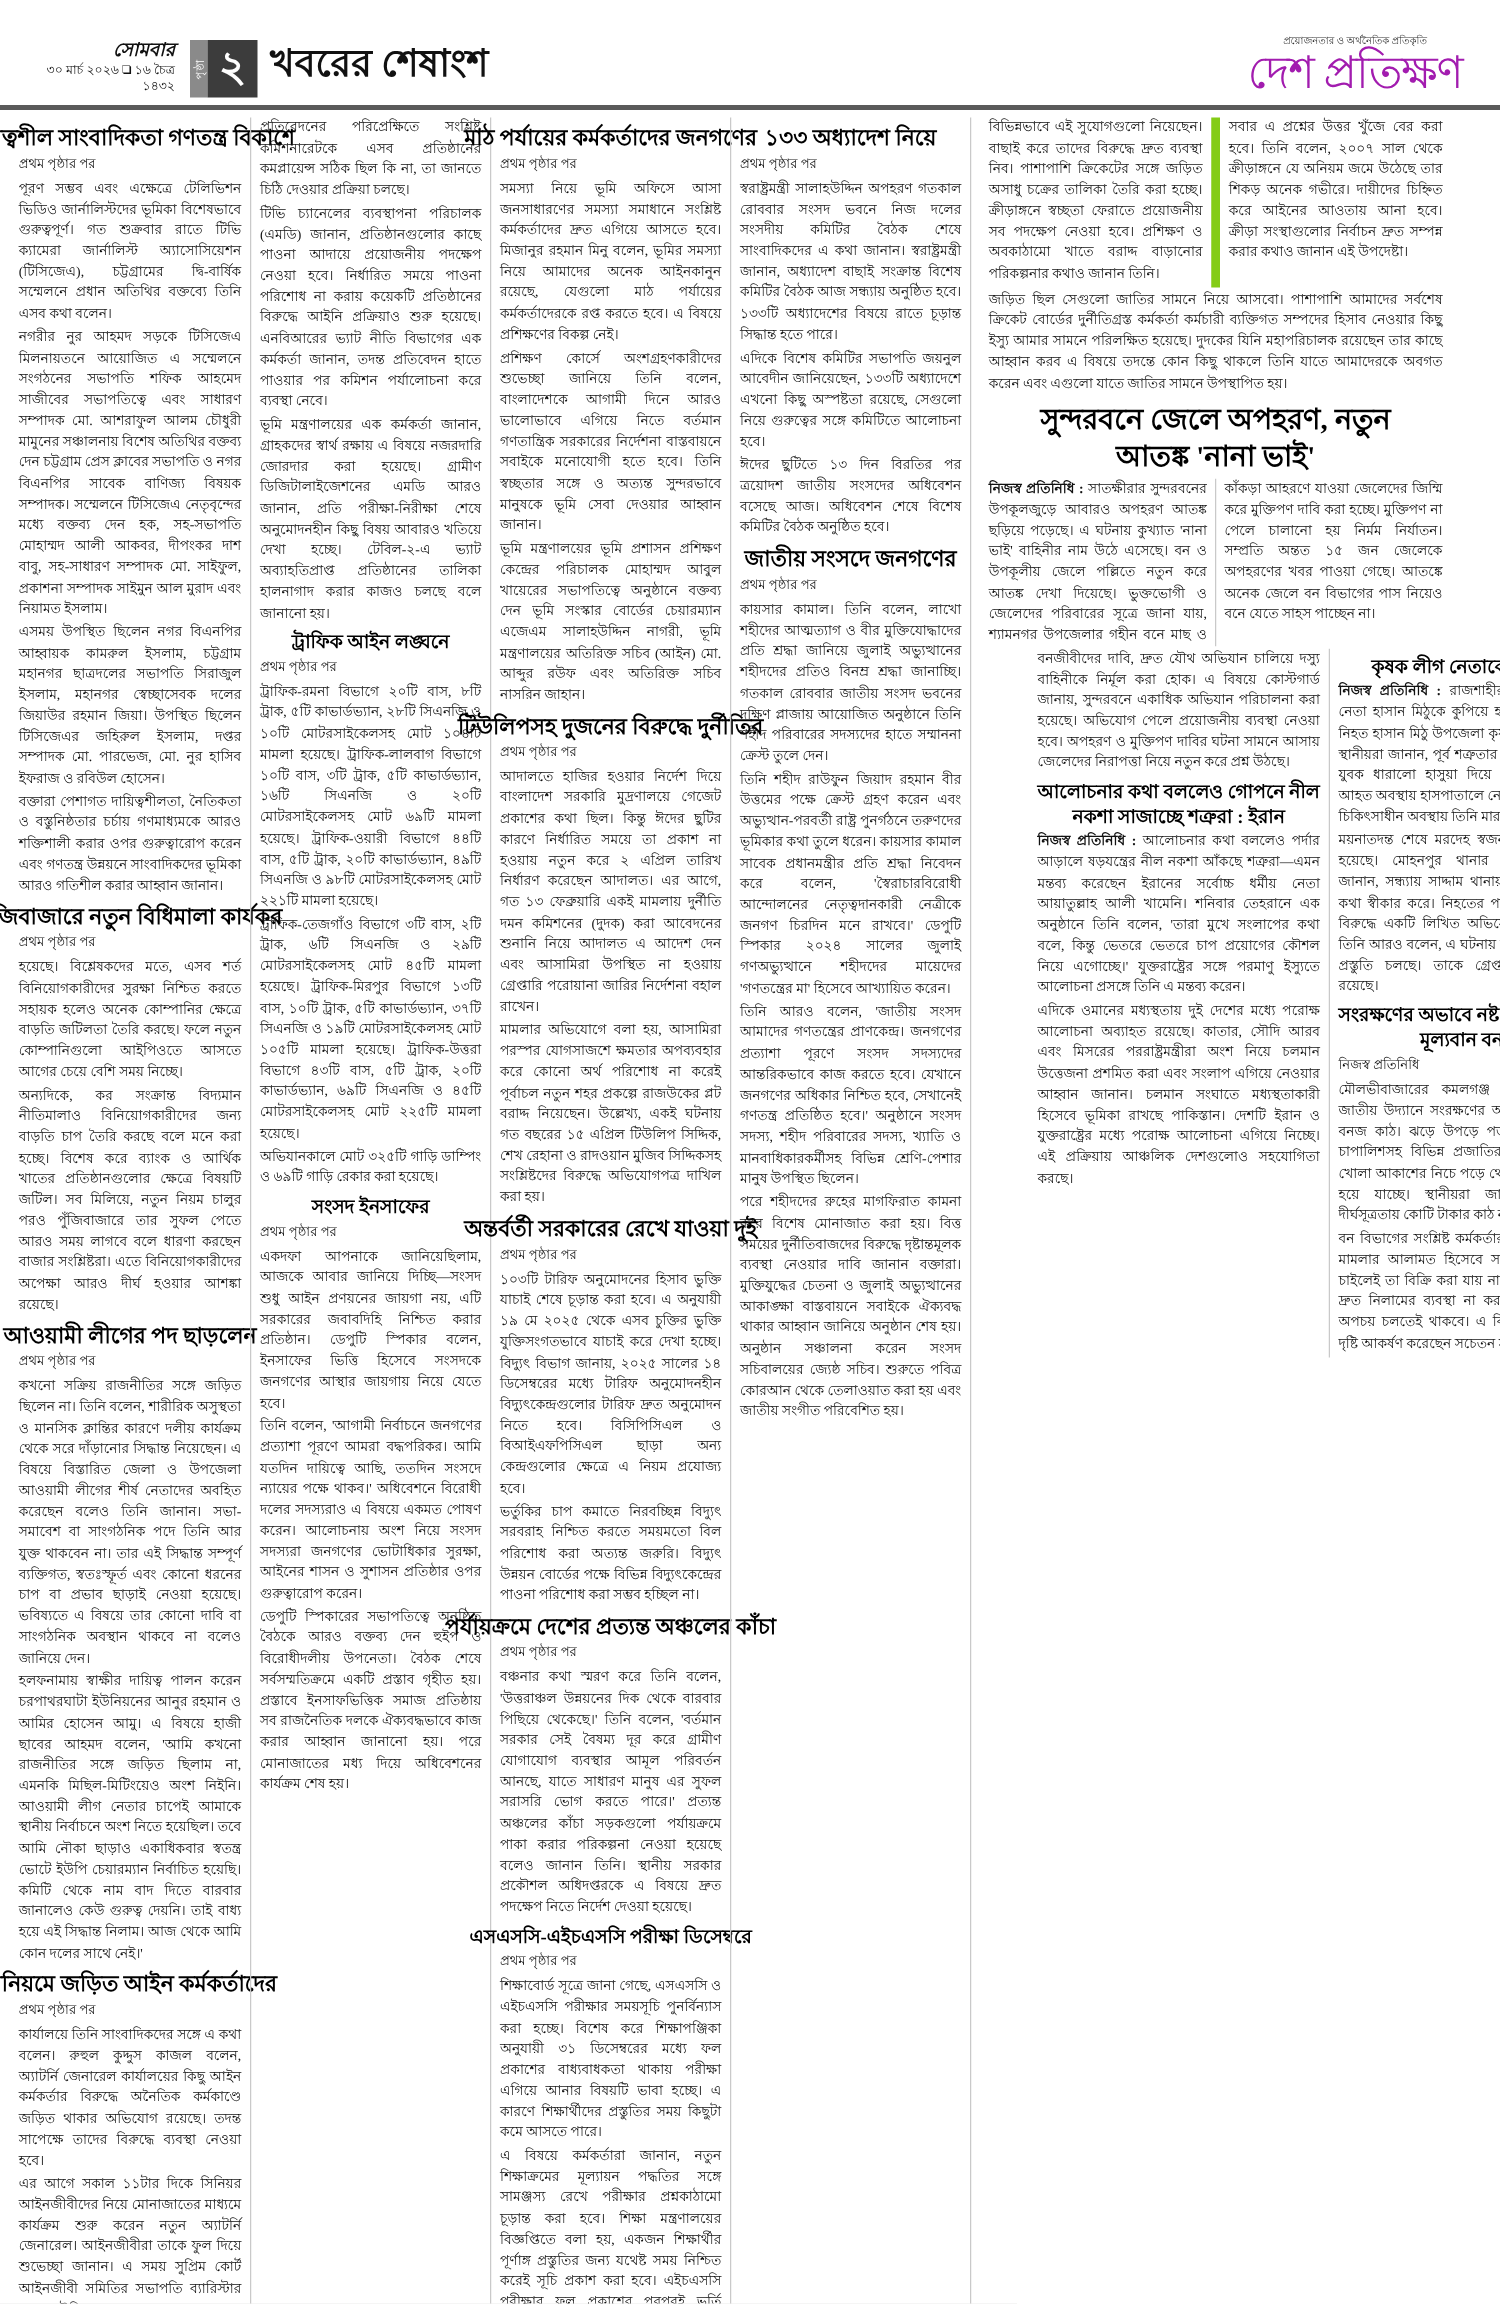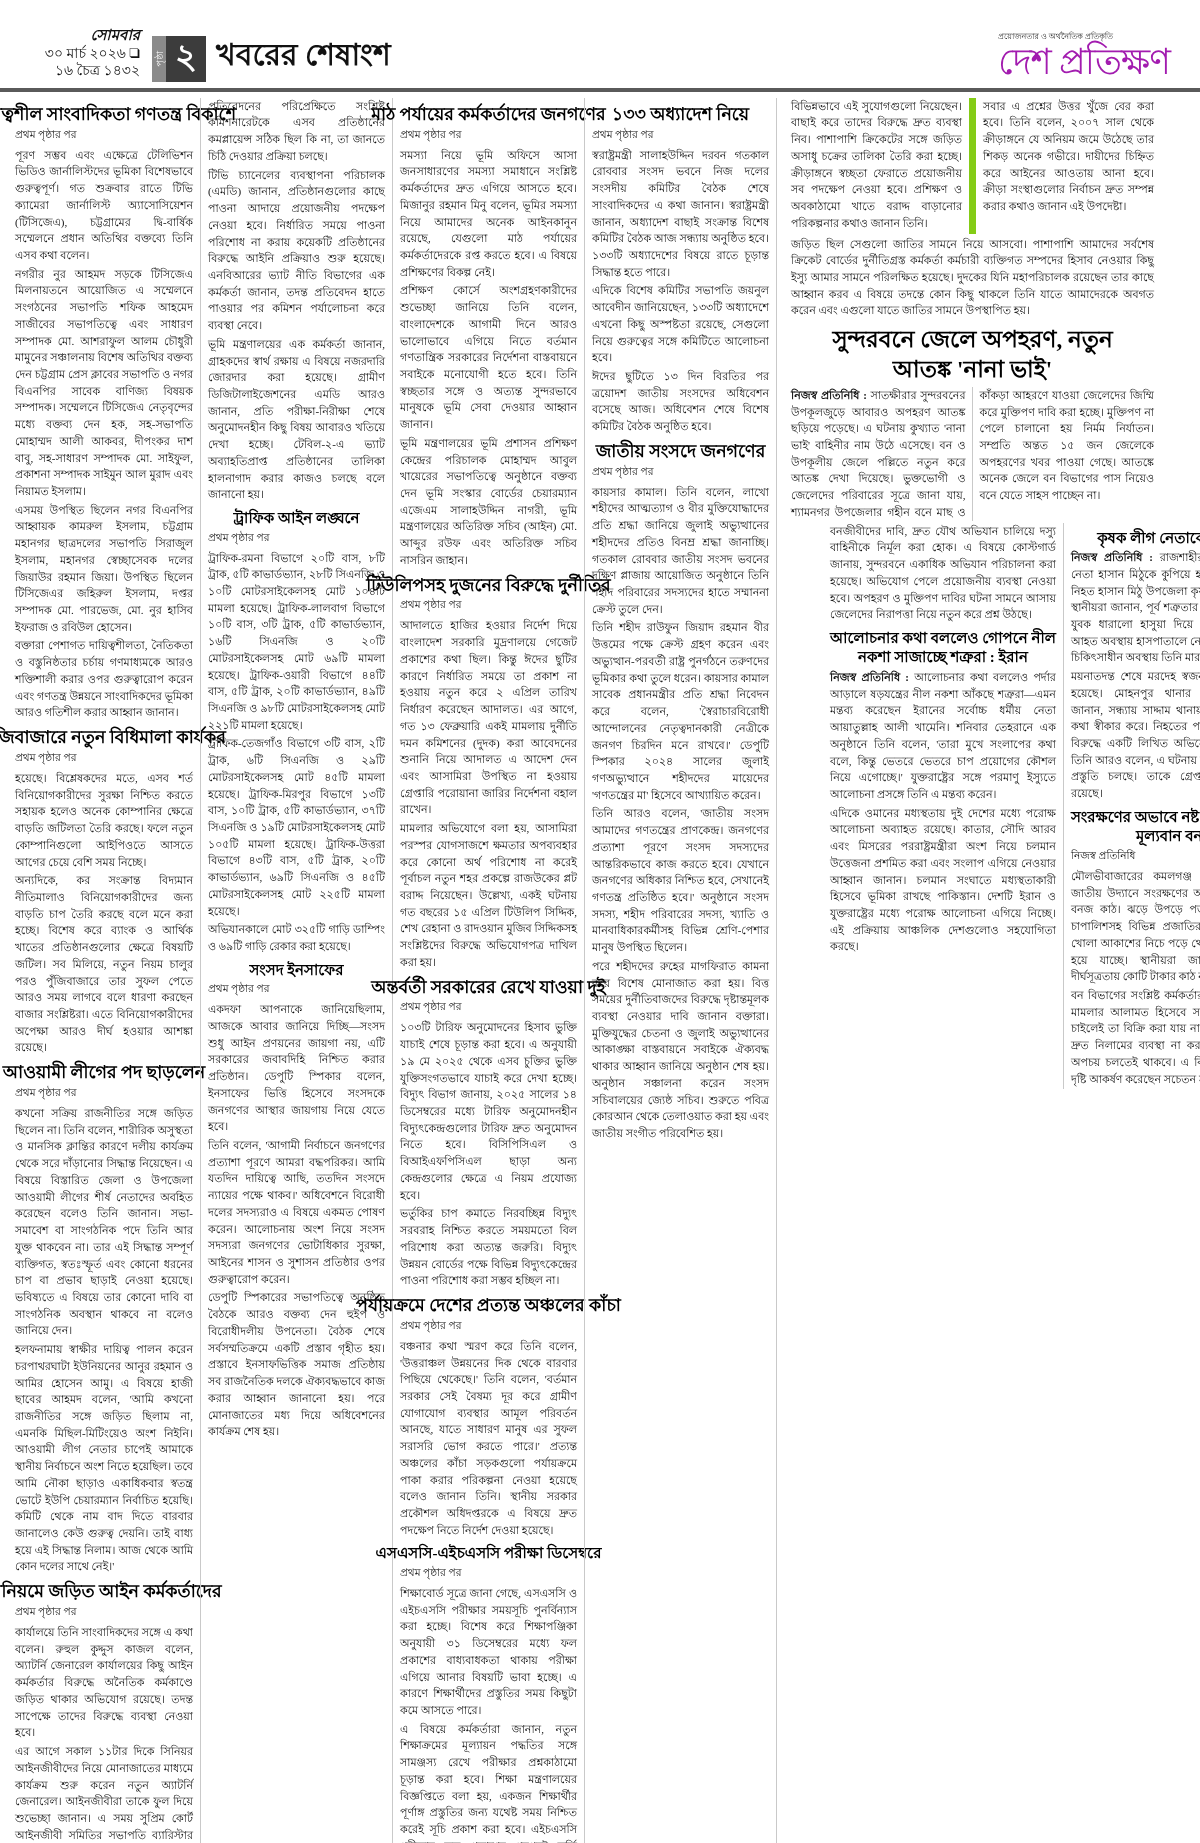--- a/index.html
+++ b/index.html
@@ -2,28 +2,28 @@
 <html lang="bn"><head>
 <meta charset="utf-8">
 <style>
   html,body{margin:0;padding:0;background:#e8e8e8;}
   .page{position:relative;width:1200px;height:1843px;margin:0 auto;background:#fff;
         font-family:"Liberation Serif","DejaVu Serif",serif;color:#111;overflow:hidden;}
   
   .hdr{display:flex;align-items:flex-end;padding:26px 30px 6px 30px;border-bottom:4px solid #5a5a5a;position:relative;}
   .hdr-date{width:110px;text-align:right;line-height:1.25;padding-bottom:2px;}
   .hdr-day{font-size:15px;font-weight:bold;font-style:italic;}
-  .hdr-dateline{font-size:14px;text-align:right;}
+  .hdr-dateline{font-size:10px;text-align:right;}
   .pagebadge{display:flex;margin:0 10px 0 12px;}
   .pagebadge .strip{background:#8a8a8a;color:#fff;width:14px;display:flex;align-items:center;justify-content:center;}
   .pagebadge .strip span{writing-mode:vertical-rl;transform:rotate(180deg);font-size:9px;letter-spacing:1px;}
   .pagebadge .num{background:#3c3c3c;color:#fff;width:40px;height:46px;display:flex;align-items:center;justify-content:center;
                   font-size:34px;font-weight:bold;}
   .section-title{font-size:30px;font-weight:900;letter-spacing:0;padding-bottom:0px;}
-  .masthead{margin-left:auto;text-align:left;padding-bottom:2px;}
+  .masthead{margin-left:auto;text-align:center;padding-bottom:2px;}
   .masthead .tag{font-size:8px;color:#333;margin-bottom:1px;}
   .masthead .logo{font-size:36px;font-weight:400;line-height:1;letter-spacing:-1px;color:#a21caf;}
   
   .cols{display:flex;padding:6px 8px 0 8px;gap:0;}
   .col{flex:0 0 192px;width:192px;padding:0 7px;box-sizing:border-box;}
   .col + .col, .right-region{border-left:1px solid #c9c9c9;}
   .right-region{flex:0 0 392px;width:392px;padding:0 7px;box-sizing:border-box;}
   p{margin:0 0 2px 0;font-size:11px;line-height:1.52;text-align:justify;}
   .byline{font-size:10.5px;margin:0 0 3px 0;font-weight:normal;}
   .hl{font-weight:900;color:#000;margin:6px 0 1px 0;display:flex;flex-direction:column;align-items:center;}
@@ -173,21 +173,21 @@
       </article>
 
     </div>
 
     <div class="col">
       <article>
         <h2 class="hl hl-lg">
             <span class="ln">১৩৩ অধ্যাদেশ নিয়ে</span>
           </h2>
         <div class="byline">প্রথম পৃষ্ঠার পর</div>
-        <p>স্বরাষ্ট্রমন্ত্রী সালাহউদ্দিন দরবন গতকাল রোববার সংসদ ভবনে নিজ দলের সংসদীয় কমিটির বৈঠক শেষে সাংবাদিকদের এ কথা জানান। স্বরাষ্ট্রমন্ত্রী জানান, অধ্যাদেশ বাছাই সংক্রান্ত বিশেষ কমিটির বৈঠক আজ সন্ধ্যায় অনুষ্ঠিত হবে। ১৩৩টি অধ্যাদেশের বিষয়ে রাতে চূড়ান্ত সিদ্ধান্ত হতে পারে।</p>
+        <p>স্বরাষ্ট্রমন্ত্রী সালাহউদ্দিন অপহরণ গতকাল রোববার সংসদ ভবনে নিজ দলের সংসদীয় কমিটির বৈঠক শেষে সাংবাদিকদের এ কথা জানান। স্বরাষ্ট্রমন্ত্রী জানান, অধ্যাদেশ বাছাই সংক্রান্ত বিশেষ কমিটির বৈঠক আজ সন্ধ্যায় অনুষ্ঠিত হবে। ১৩৩টি অধ্যাদেশের বিষয়ে রাতে চূড়ান্ত সিদ্ধান্ত হতে পারে।</p>
         <p>এদিকে বিশেষ কমিটির সভাপতি জয়নুল আবেদীন জানিয়েছেন, ১৩৩টি অধ্যাদেশে এখনো কিছু অস্পষ্টতা রয়েছে, সেগুলো নিয়ে গুরুত্বের সঙ্গে কমিটিতে আলোচনা হবে।</p>
         <p>ঈদের ছুটিতে ১৩ দিন বিরতির পর ত্রয়োদশ জাতীয় সংসদের অধিবেশন বসেছে আজ। অধিবেশন শেষে বিশেষ কমিটির বৈঠক অনুষ্ঠিত হবে।</p>
       </article>
       <article>
         <h2 class="hl hl-lg">
             <span class="ln">জাতীয় সংসদে জনগণের</span>
           </h2>
         <div class="byline">প্রথম পৃষ্ঠার পর</div>
         <p>কায়সার কামাল। তিনি বলেন, লাখো শহীদের আত্মত্যাগ ও বীর মুক্তিযোদ্ধাদের প্রতি শ্রদ্ধা জানিয়ে জুলাই অভ্যুত্থানের শহীদদের প্রতিও বিনম্র শ্রদ্ধা জানাচ্ছি। গতকাল রোববার জাতীয় সংসদ ভবনের দক্ষিণ প্লাজায় আয়োজিত অনুষ্ঠানে তিনি শহীদ পরিবারের সদস্যদের হাতে সম্মাননা ক্রেস্ট তুলে দেন।</p>
         <p>তিনি শহীদ রাউফুন জিয়াদ রহমান বীর উত্তমের পক্ষে ক্রেস্ট গ্রহণ করেন এবং অভ্যুত্থান-পরবর্তী রাষ্ট্র পুনর্গঠনে তরুণদের ভূমিকার কথা তুলে ধরেন। কায়সার কামাল সাবেক প্রধানমন্ত্রীর প্রতি শ্রদ্ধা নিবেদন করে বলেন, 'স্বৈরাচারবিরোধী আন্দোলনের নেতৃত্বদানকারী নেত্রীকে জনগণ চিরদিন মনে রাখবে।' ডেপুটি স্পিকার ২০২৪ সালের জুলাই গণঅভ্যুত্থানে শহীদদের মায়েদের 'গণতন্ত্রের মা' হিসেবে আখ্যায়িত করেন।</p>

